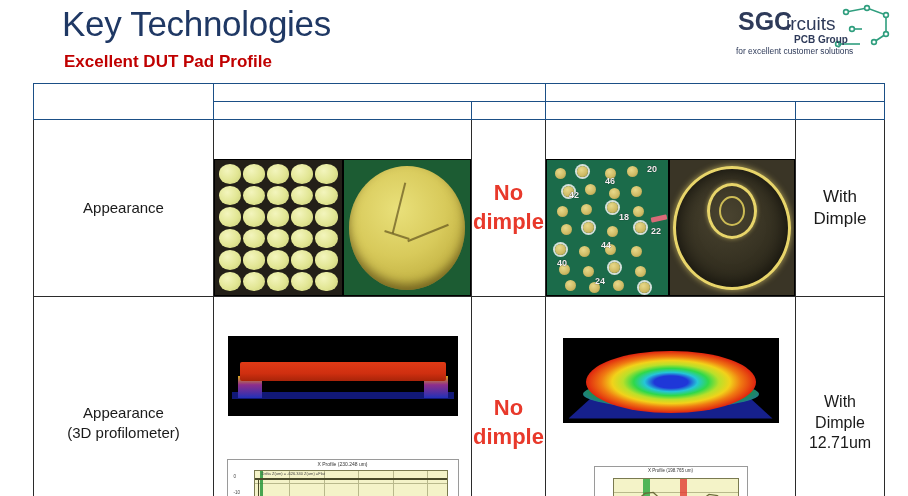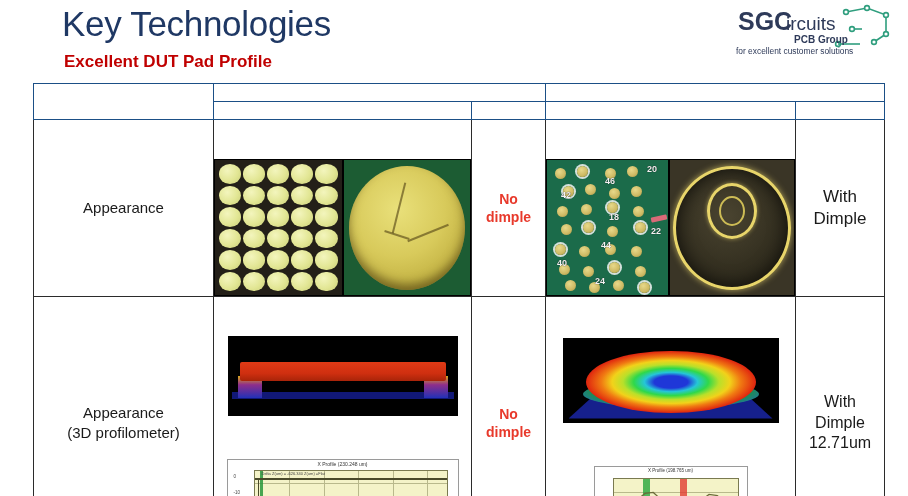--- a/index.html
+++ b/index.html
@@ -32,21 +32,21 @@
   #tech-table td{
     border:1.5px solid #2b2b2b;
     padding:0;vertical-align:middle;text-align:center;
     background:#ffffff;
   }
   .hdr{
     background:#2E75C4;color:#ffffff;font-weight:bold;font-size:15px;
     border-color:#1b4f86 !important;
   }
   .item-cell{font-size:15px;color:#1a1a1a;line-height:1.35;}
-  .res-no{font-size:14px;color:#E8392B;font-weight:bold;line-height:1.3;}
+  .res-no{font-size:22px;color:#E8392B;font-weight:bold;line-height:1.3;}
   .res-with{font-size:17px;color:#1a1a1a;font-weight:normal;line-height:1.3;margin-left:28px;}
 
   .pic-cell{padding:3px 0;}
   .pic-wrap{display:flex;justify-content:center;align-items:center;}
 
   
   .photo{position:relative;overflow:hidden;display:block;margin-top:39px;}
 
   
   .ate-array{
@@ -349,22 +349,22 @@
               <i class="vp" style="left:12px;top:104px"></i>
               <i class="vp" style="left:36px;top:106px"></i>
               <i class="vp ring" style="left:62px;top:102px"></i>
               <i class="vp" style="left:88px;top:106px"></i>
               <i class="vp" style="left:18px;top:120px"></i>
               <i class="vp" style="left:42px;top:122px"></i>
               <i class="vp" style="left:66px;top:120px"></i>
               <i class="vp ring" style="left:92px;top:122px"></i>
               <span class="num" style="left:100px;top:4px">20</span>
               <span class="num" style="left:58px;top:16px">46</span>
-              <span class="num" style="left:14px;top:30px">42</span>
-              <span class="num" style="left:62px;top:52px">18</span>
+              <span class="num" style="left:22px;top:30px">42</span>
+              <span class="num" style="left:72px;top:52px">18</span>
               <span class="num" style="left:104px;top:66px">22</span>
               <span class="num" style="left:54px;top:80px">44</span>
               <span class="num" style="left:10px;top:98px">40</span>
               <span class="num" style="left:48px;top:116px">24</span>
               <i class="probe" style="left:104px;top:56px"></i>
             </div>
           </div>
           <div class="photo dimple-micro">
             <div class="r1"></div>
             <div class="r2"></div>

